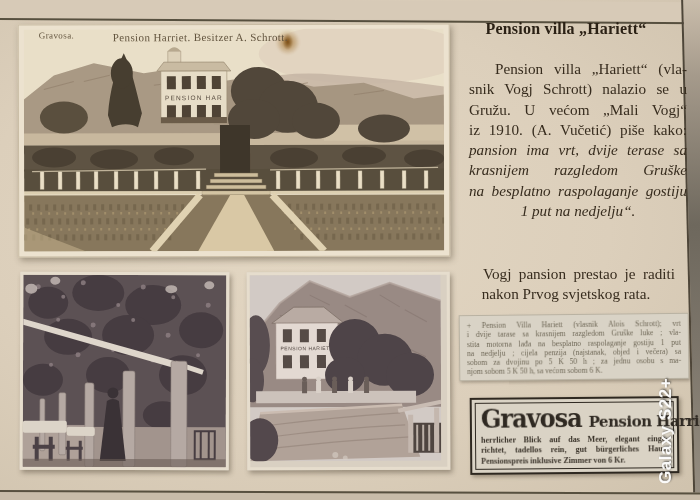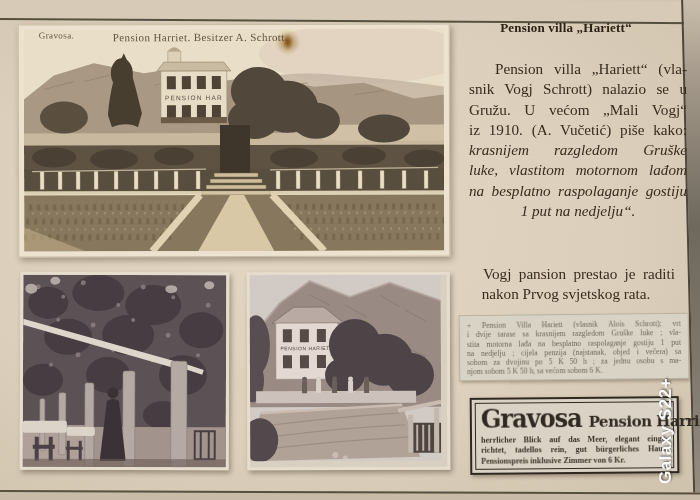--- a/index.html
+++ b/index.html
@@ -33,21 +33,21 @@
   .stain2{left:262px;top:6px;width:14px;height:22px;filter:blur(.5px);
     background:radial-gradient(closest-side, rgba(110,64,10,.8), rgba(110,64,10,0) 75%);}
 
   
   .photo{background:#d9d0c2;border:3px solid #e6ddcd;box-shadow:2px 3px 5px rgba(75,64,48,.45);}
   .photo-left{left:20px;top:272px;width:203px;height:192px;transform:rotate(.2deg);}
   .photo-right{left:247px;top:272px;width:197px;height:192px;transform:rotate(-.2deg);}
 
   
   .article{left:457px;top:20px;width:218px;color:#372c1e;}
-  .art-title{font-size:13px;font-weight:bold;text-align:center;letter-spacing:.2px;
+  .art-title{font-size:16px;font-weight:bold;text-align:center;letter-spacing:.2px;
     color:#2b2115;margin:0 0 0 0;}
   .para{font-size:15.2px;line-height:20.3px;}
   .para1{position:absolute;top:39px;left:12px;width:218px;}
   .para2{position:absolute;top:244px;left:0;width:218px;}
   .ln{display:block;text-align:center;}
   .j{text-align:justify;text-align-last:justify;}
   .it{font-style:italic;}
   .ind{padding-left:26px;}
 
   
@@ -340,22 +340,22 @@
   </svg>
 </div>
 
 <div class="abs article">
   <h1 class="art-title">Pension villa „Hariett“</h1>
   <div class="para para1">
     <span class="ln j ind">Pension villa „Hariett“ (vla-</span>
     <span class="ln j">snik Vogj Schrott) nalazio se u</span>
     <span class="ln j">Gružu. U većom „Mali Vogj“</span>
     <span class="ln j">iz 1910. (A. Vučetić) piše kako:</span>
+    <span class="ln j it">pansion ima vrt, dvije terase sa</span>
     <span class="ln j it">krasnijem razgledom Gruške</span>
-    <span class="ln j it">luke, vlastitom motornom lađom</span>
     <span class="ln j it">na besplatno raspolaganje gostiju</span>
     <span class="ln it">1 put na nedjelju“.</span>
   </div>
   <div class="para para2">
     <span class="ln j ind">Vogj pansion prestao je raditi</span>
     <span class="ln">nakon Prvog svjetskog rata.</span>
   </div>
 </div>
 
 <div class="abs clipping">

